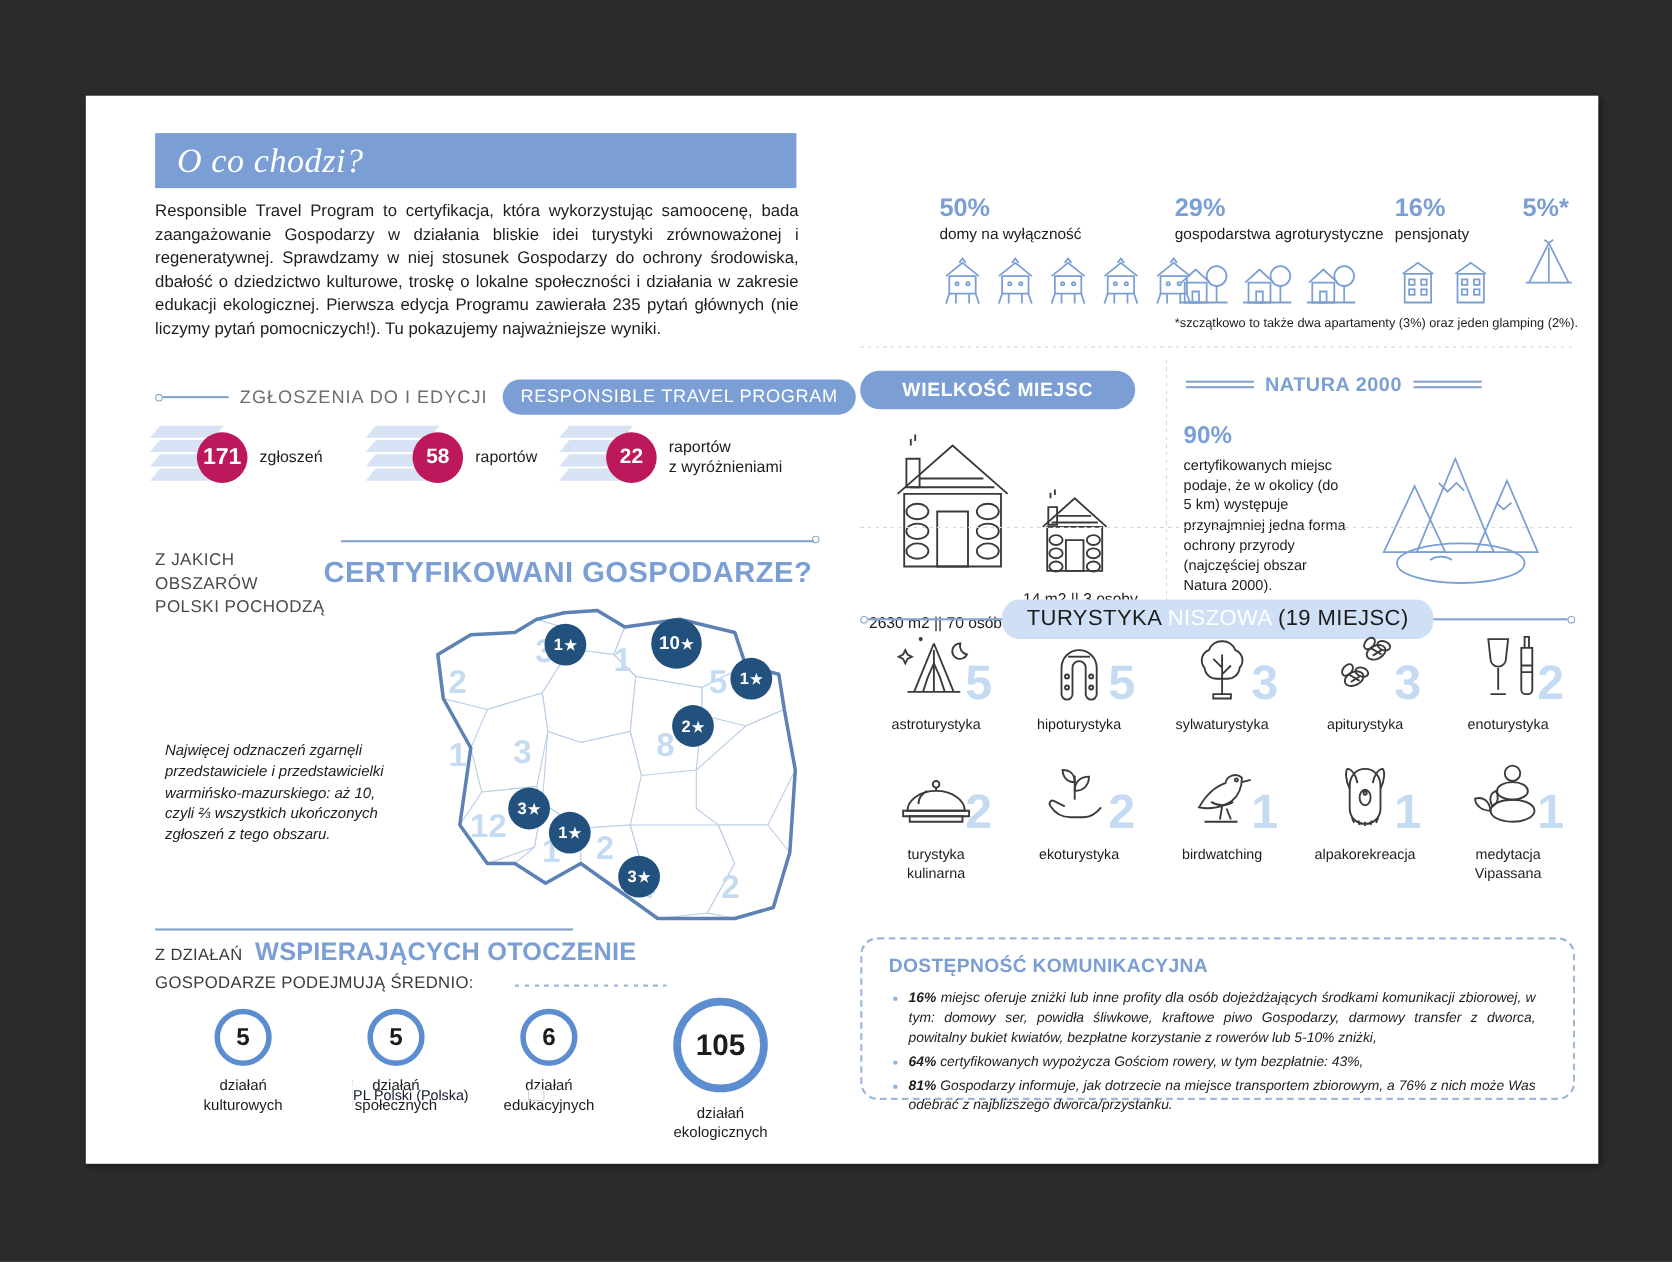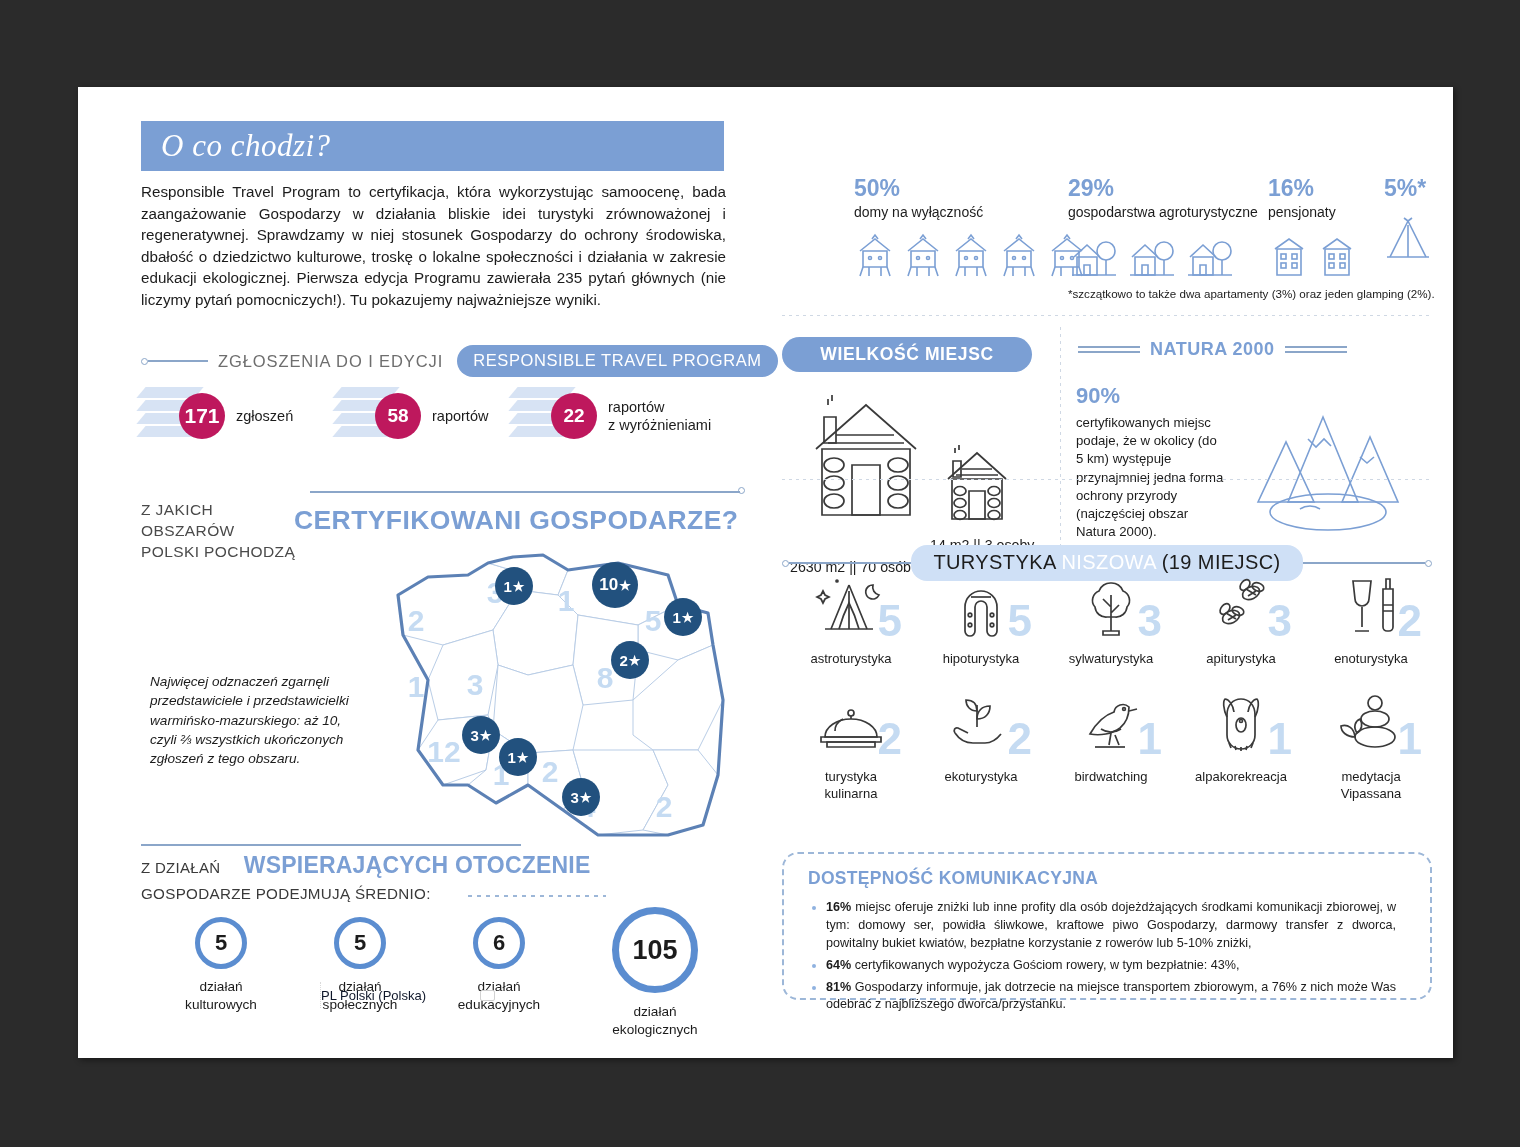--- a/index.html
+++ b/index.html
@@ -185,21 +185,21 @@
     position: absolute; right: 14px; bottom: 2px; font-size: 44px; font-weight: bold;
     color: #c5dbf2; line-height: 1;
   }
   .niche-lab { font-size: 13px; color: #1c1c1c; line-height: 1.25; margin-top: 6px; }
 
   .dash-box {
     position: absolute; left: 14px; top: 765px; width: 650px; height: 148px;
     border: 2px dashed #9db7d8; border-radius: 16px; padding: 14px 22px 0 24px;
   }
   .dash-box h3 { font-size: 17.5px; color: #7b9fd4; font-weight: bold; letter-spacing: .3px; }
-  .dash-box ul { margin: 10px 12px 0 18px; }
+  .dash-box ul { margin: 10px 12px 0 18px; font-style: italic; }
   .dash-box li { font-size: 12.6px; line-height: 1.42; color: #1c1c1c; text-align: justify; margin-bottom: 4px; }
   .dash-box li::marker { color: #8fb2e0; }
   .dash-box li b { font-weight: bold; }
   .ic { stroke: #7b9fd4; fill: none; stroke-width: 1.6; }
   .ic-d { stroke: #3a3a3a; fill: none; stroke-width: 1.7; }
 </style>
 </head>
 <body>
 
 <div id="page">
@@ -321,21 +321,21 @@
         </span>
       <span class="star-badge" style="left:213px;top:262px;">
           <span>3</span>
           <span class="st">★</span>
         </span>
     </div>
 
     <div class="line" style="position:absolute;left:63px;top:757px;width:380px;"></div>
     <div class="act-head">
       <span class="k1">Z DZIAŁAŃ</span>
-      <span class="k2" style="margin-left:19px;">WSPIERAJĄCYCH OTOCZENIE</span>
+      <span class="k2" style="margin-left:7px;">WSPIERAJĄCYCH OTOCZENIE</span>
     </div>
     <div class="act-sub">GOSPODARZE PODEJMUJĄ ŚREDNIO:</div>
     <div class="dotline"></div>
 
     <div class="act-item" style="left:83px; top:830px;">
       <span class="ring">5</span>
       <div class="cap" style="white-space:pre-line;">działań
 kulturowych</div>
     </div>
     <div class="act-item" style="left:222px; top:830px;">

